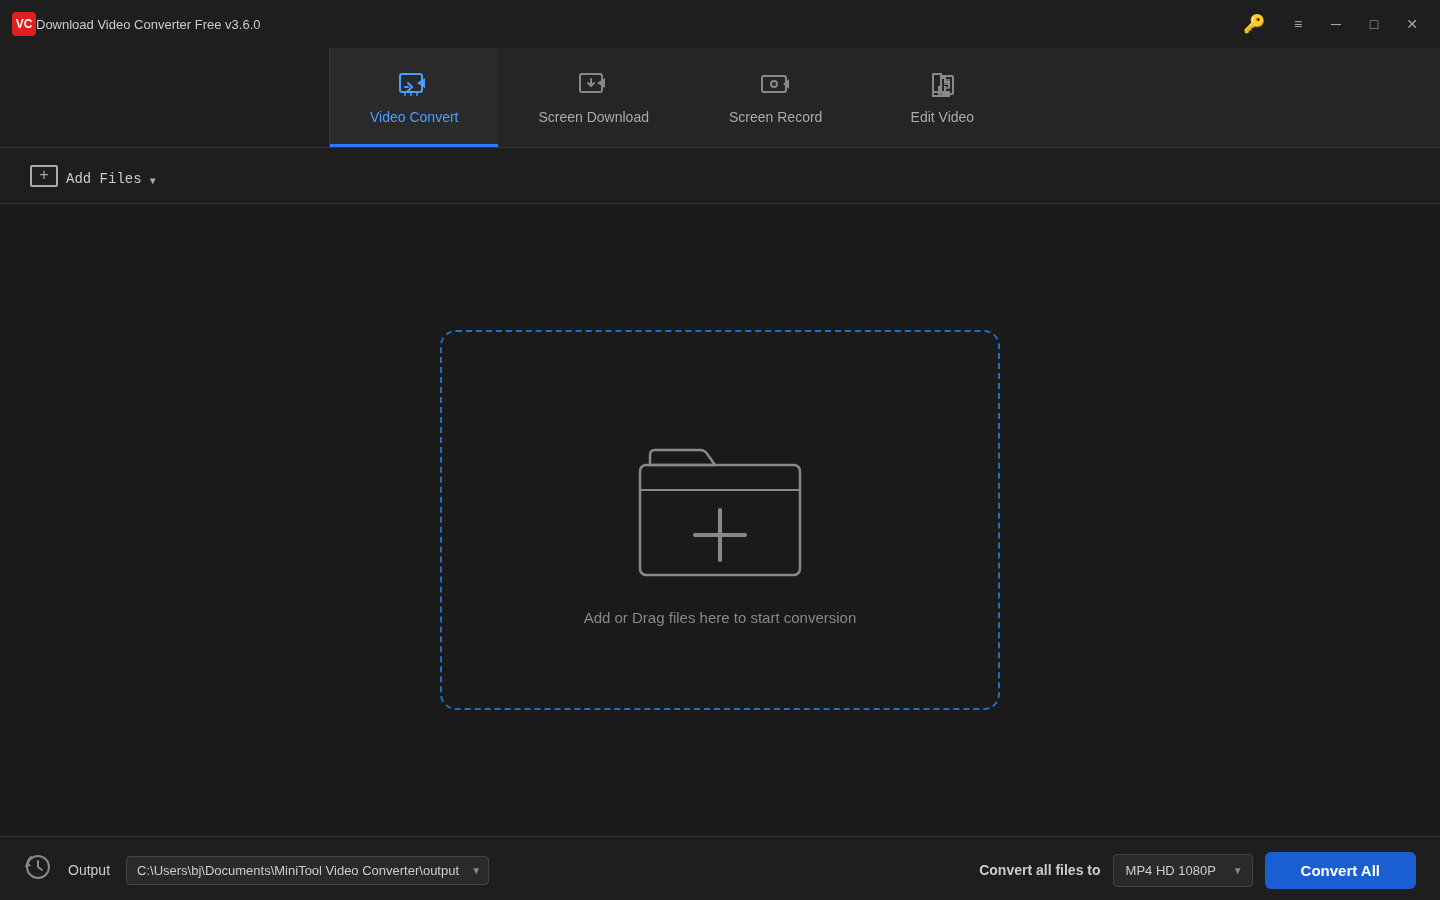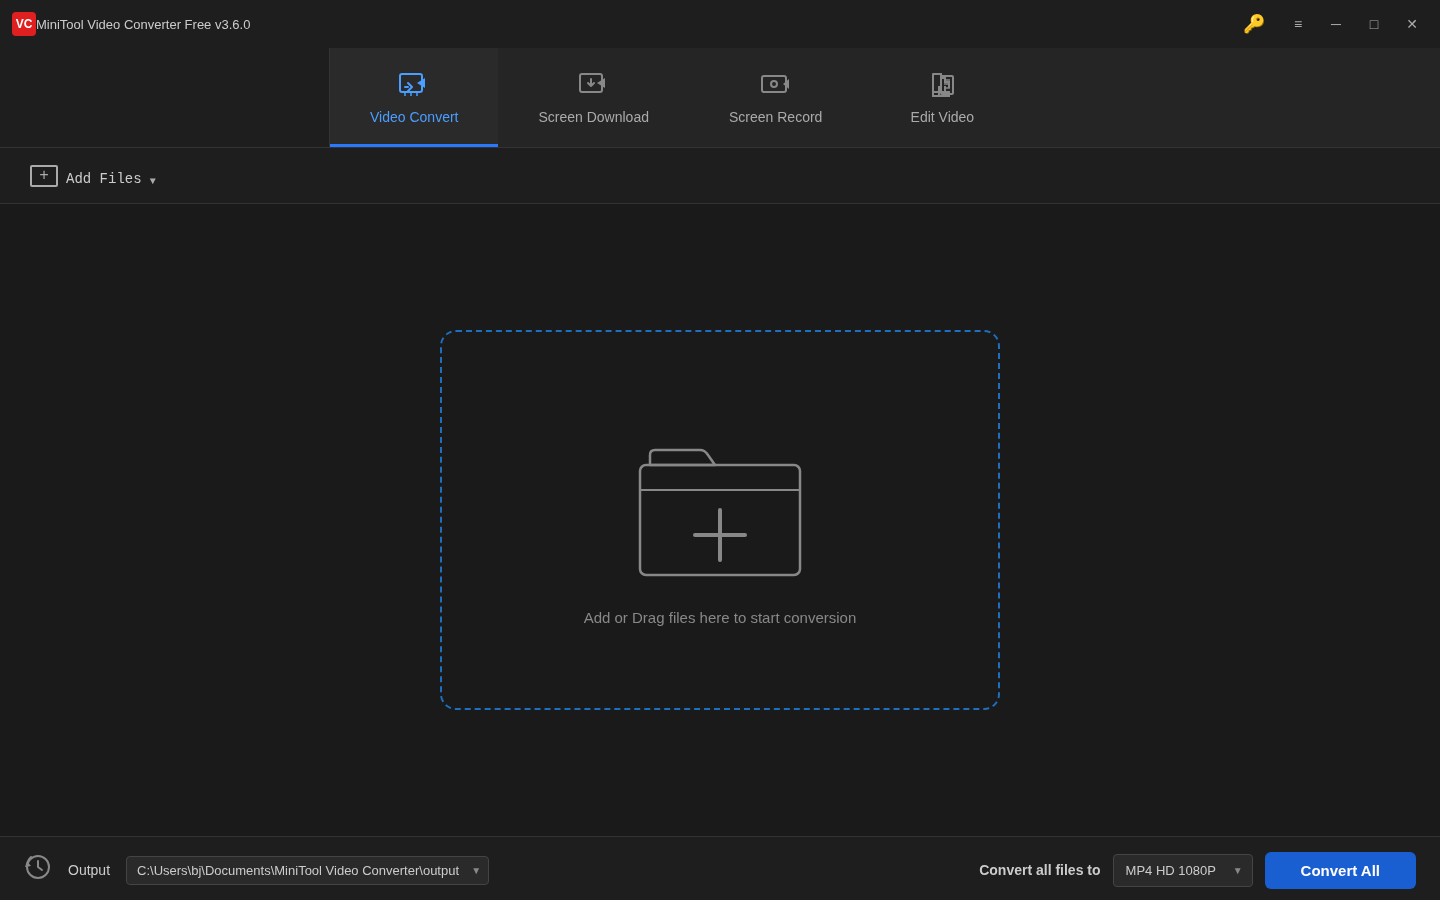--- a/index.html
+++ b/index.html
@@ -297,21 +297,21 @@
       white-space: nowrap;
     }
   </style>
 </head>
 <body>
 
 <div class="title-bar">
   <div class="title-bar-logo">
     <span>VC</span>
   </div>
-  <span class="title-bar-title">MiniTool Video Converter Free v3.6.0</span>
+  <span class="title-bar-title">Download Video Converter Free v3.6.0</span>
   <div class="title-bar-controls">
     <span class="title-bar-key">🔑</span>
     <div class="title-bar-btn">≡</div>
     <div class="title-bar-btn">─</div>
     <div class="title-bar-btn">□</div>
     <div class="title-bar-btn close">✕</div>
   </div>
 </div>
 
 <div class="nav-bar">

